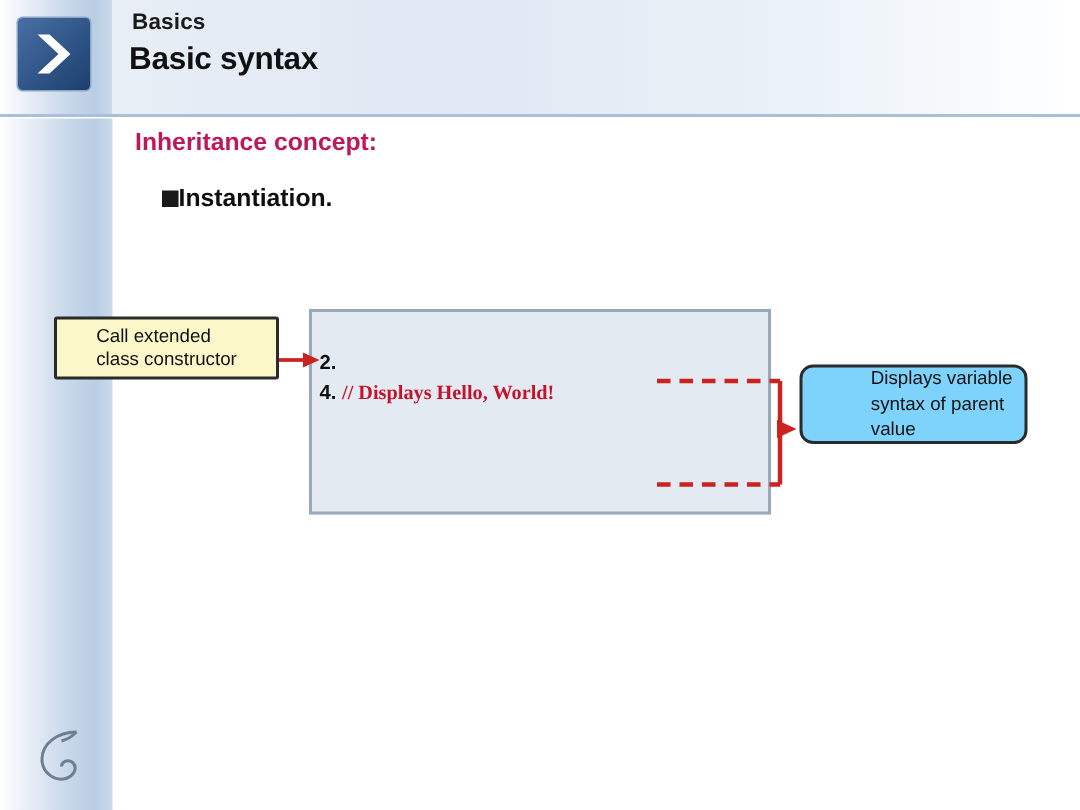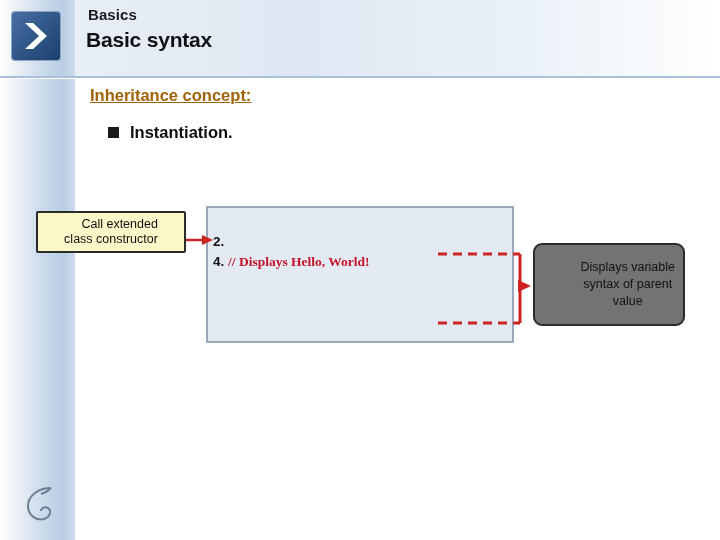--- a/index.html
+++ b/index.html
@@ -103,30 +103,29 @@
     letter-spacing: -0.2px;
   }
 
   
   .lead {
     position: absolute;
     left: 90px;
     top: 86px;
     font-size: 16.5px;
     font-weight: bold;
-    color: #a16207;
-    text-decoration: underline;
+    color: #be185d;
   }
   .bullet-row {
     position: absolute;
     left: 108px;
     top: 123px;
     display: flex;
     align-items: center;
-    gap: 11px;
+    gap: 0;
   }
   .bullet-square {
     width: 11px;
     height: 11px;
     background: #1a1a1a;
     display: inline-block;
   }
   .bullet-text {
     font-size: 16.5px;
     font-weight: bold;
@@ -169,42 +168,42 @@
     top: 211px;
     width: 150px;
     height: 42px;
     background: #fbf7c9;
     border: 2px solid #2b2b2b;
     border-radius: 2px;
     box-sizing: border-box;
     display: flex;
     align-items: center;
     justify-content: center;
-    text-align: right;
+    text-align: left;
     font-size: 12.5px;
     color: #111111;
     line-height: 15px;
     padding: 0 4px;
   }
 
   
   .callout-right {
     position: absolute;
     left: 533px;
     top: 243px;
     width: 152px;
-    height: 83px;
-    background: #737373;
+    height: 53px;
+    background: #7dd3fc;
     border: 2px solid #2b2b2b;
     border-radius: 9px;
     box-sizing: border-box;
     display: flex;
     align-items: center;
     justify-content: flex-end;
-    text-align: center;
+    text-align: left;
     font-size: 12.5px;
     color: #111111;
     line-height: 17px;
     padding: 0 8px 0 6px;
   }
 
   
   .overlay {
     position: absolute;
     left: 0;

